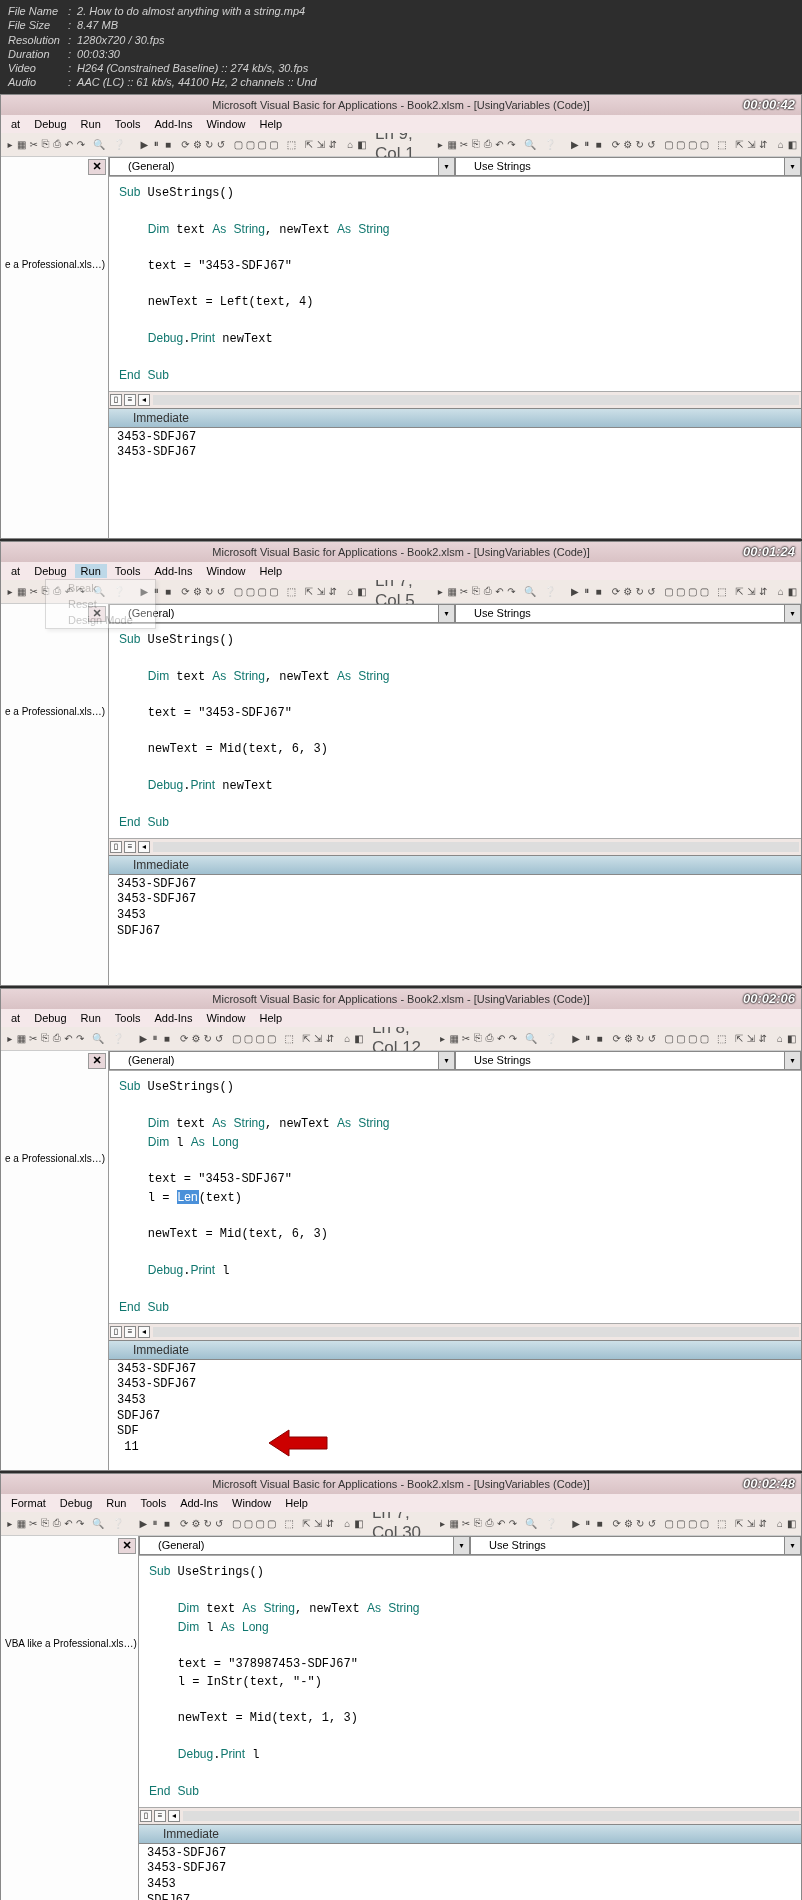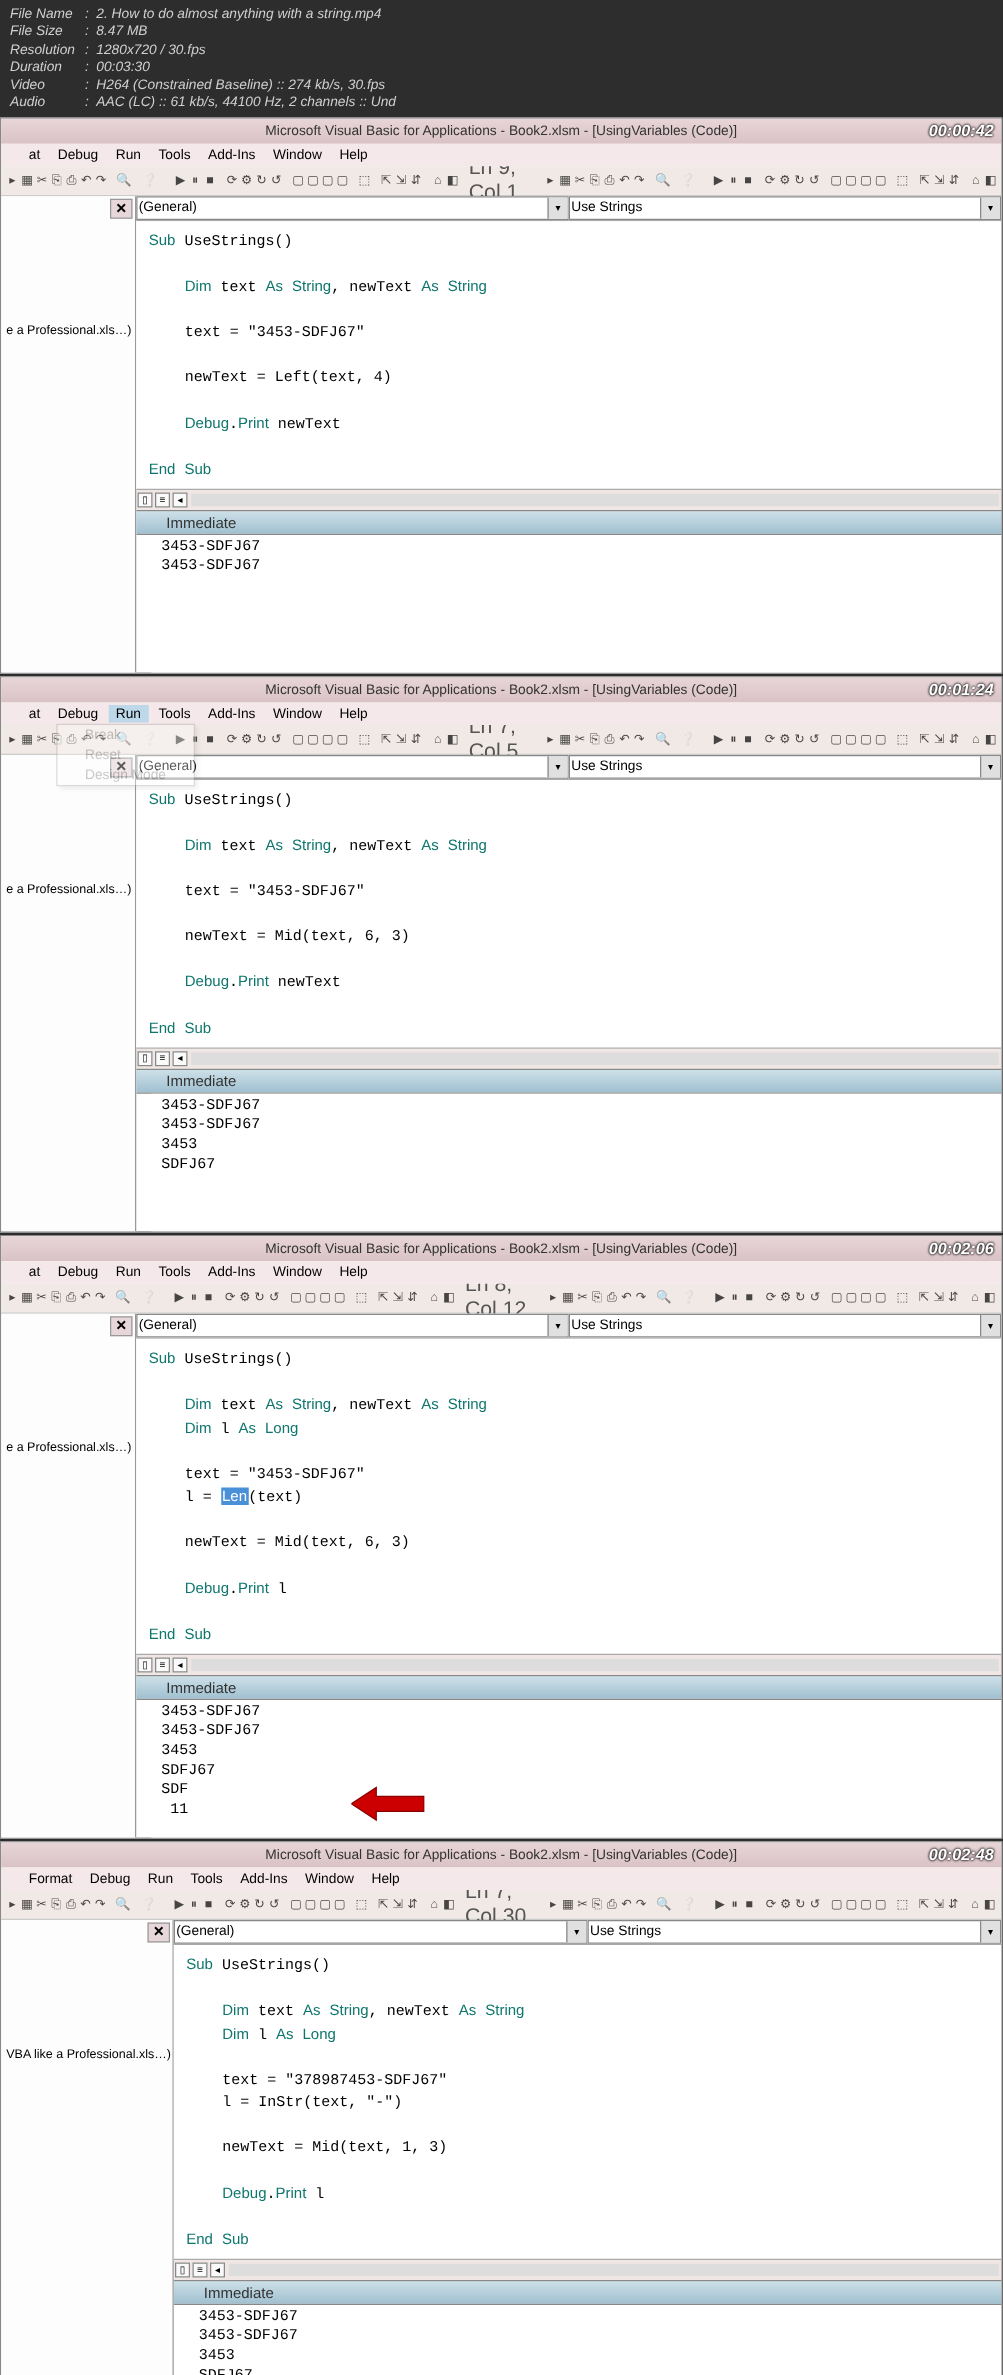--- a/index.html
+++ b/index.html
@@ -4,41 +4,41 @@
 <style>
 * { margin: 0; padding: 0; box-sizing: border-box; font-family: "Segoe UI", Tahoma, sans-serif; }
 body { background: #2d2d2d; width: 802px; }
 .meta-block { padding: 4px 8px; background: #2d2d2d; color: #d0d0d0; font-size: 11px; font-style: italic; line-height: 1.3; }
 .meta-row { display: flex; }
 .meta-label { width: 60px; }
 .meta-colon { margin-right: 6px; }
 .panel { background: #fff; position: relative; border: 1px solid #888; margin-bottom: 2px; }
 .title-bar { background: linear-gradient(#e8d5d8, #d9c2c5); height: 20px; display: flex; align-items: center; justify-content: center; font-size: 11px; color: #333; position: relative; }
 .timestamp { position: absolute; right: 6px; top: 2px; color: #fff; font-size: 13px; font-weight: bold; text-shadow: 0 0 2px #000, 0 0 2px #000; font-style: italic; }
-.menu-bar { background: #f5e8ea; height: 18px; display: flex; align-items: center; font-size: 11px; padding-left: 16px; gap: 2px; }
+.menu-bar { background: #f5e8ea; height: 18px; display: flex; align-items: center; font-size: 11px; padding-left: 4px; gap: 2px; }
 .menu-item { padding: 1px 6px; cursor: pointer; }
 .toolbar { background: #f0e9e5; height: 24px; display: flex; align-items: center; padding: 0 4px; border-bottom: 1px solid #ccc; gap: 2px; }
 .toolbar-btn { width: 16px; height: 16px; display: inline-flex; align-items: center; justify-content: center; font-size: 10px; opacity: 0.7; }
 .toolbar-sp { width: 6px; }
 .toolbar-loc { font-size: 17px; color: #555; padding: 0 6px; }
 .main-area { display: flex; }
 .project-pane { width: 108px; background: #fdfdfd; border-right: 1px solid #999; position: relative; padding: 2px 4px; font-size: 10px; overflow: hidden; }
 .project-pane .close-btn-x { position: absolute; top: 2px; right: 2px; width: 18px; height: 16px; background: #e8d7da; border: 1px solid #999; display: flex; align-items: center; justify-content: center; font-weight: bold; font-size: 11px; }
 .project-text { margin-top: 100px; font-size: 10px; white-space: nowrap; }
 .code-area { flex: 1; display: flex; flex-direction: column; }
 .combo-row { height: 20px; background: #f0e7e4; display: flex; border-bottom: 1px solid #aaa; }
-.combo { flex: 1; background: #fff; border: 1px solid #888; font-size: 11px; padding: 1px 1px; display: flex; align-items: center; position: relative; }
+.combo { flex: 1; background: #fff; border: 1px solid #888; font-size: 11px; padding: 1px 18px; display: flex; align-items: center; position: relative; }
 .combo-arrow { position: absolute; right: 0; top: 0; bottom: 0; width: 16px; background: #e0e0e0; border-left: 1px solid #888; display: flex; align-items: center; justify-content: center; font-size: 8px; }
 .code-editor { flex: 1; background: #fff; font-family: "Courier New", monospace; font-size: 12px; padding: 6px 10px; line-height: 1.5; white-space: pre; overflow: hidden; position: relative; border-bottom: 1px solid #aaa; }
 .code-editor .kw-blue { color: #0f766e; }
 .highlight-sel { background: #4a90d9; color: #fff; padding: 0 1px; }
 .scroll-bot { height: 16px; background: #f0e7e4; display: flex; align-items: center; }
 .scroll-bot .tabbtn { width: 12px; height: 12px; border: 1px solid #888; background: #fafafa; margin: 0 1px; font-size: 8px; text-align: center; }
 .immediate-header { background: linear-gradient(#cde0e8, #a0c0d0); font-size: 12px; padding: 2px 24px; color: #333; border-top: 1px solid #888; border-bottom: 1px solid #888; }
-.immediate-body { background: #fff; font-family: "Courier New", monospace; font-size: 12px; padding: 2px 8px; line-height: 1.3; white-space: pre; min-height: 70px; margin-left: 12px; }
+.immediate-body { background: #fff; font-family: "Courier New", monospace; font-size: 12px; padding: 2px 8px; line-height: 1.3; white-space: pre; min-height: 70px; }
 .arrow-red { position: absolute; width: 60px; height: 30px; }
 .arrow-red svg { width: 100%; height: 100%; }
 .run-highlight { background: #bdd8e8; }
 .run-menu-drop { position: absolute; top: 17px; left: 44px; background: #fff; border: 1px solid #999; box-shadow: 2px 2px 4px rgba(0,0,0,0.2); z-index: 5; font-size: 11px; opacity: 0.35; }
 .run-menu-drop .dropitem { padding: 2px 22px 2px 22px; color: #666; }
 </style>
 </head>
 <body>
 
 <div class="meta-block">

